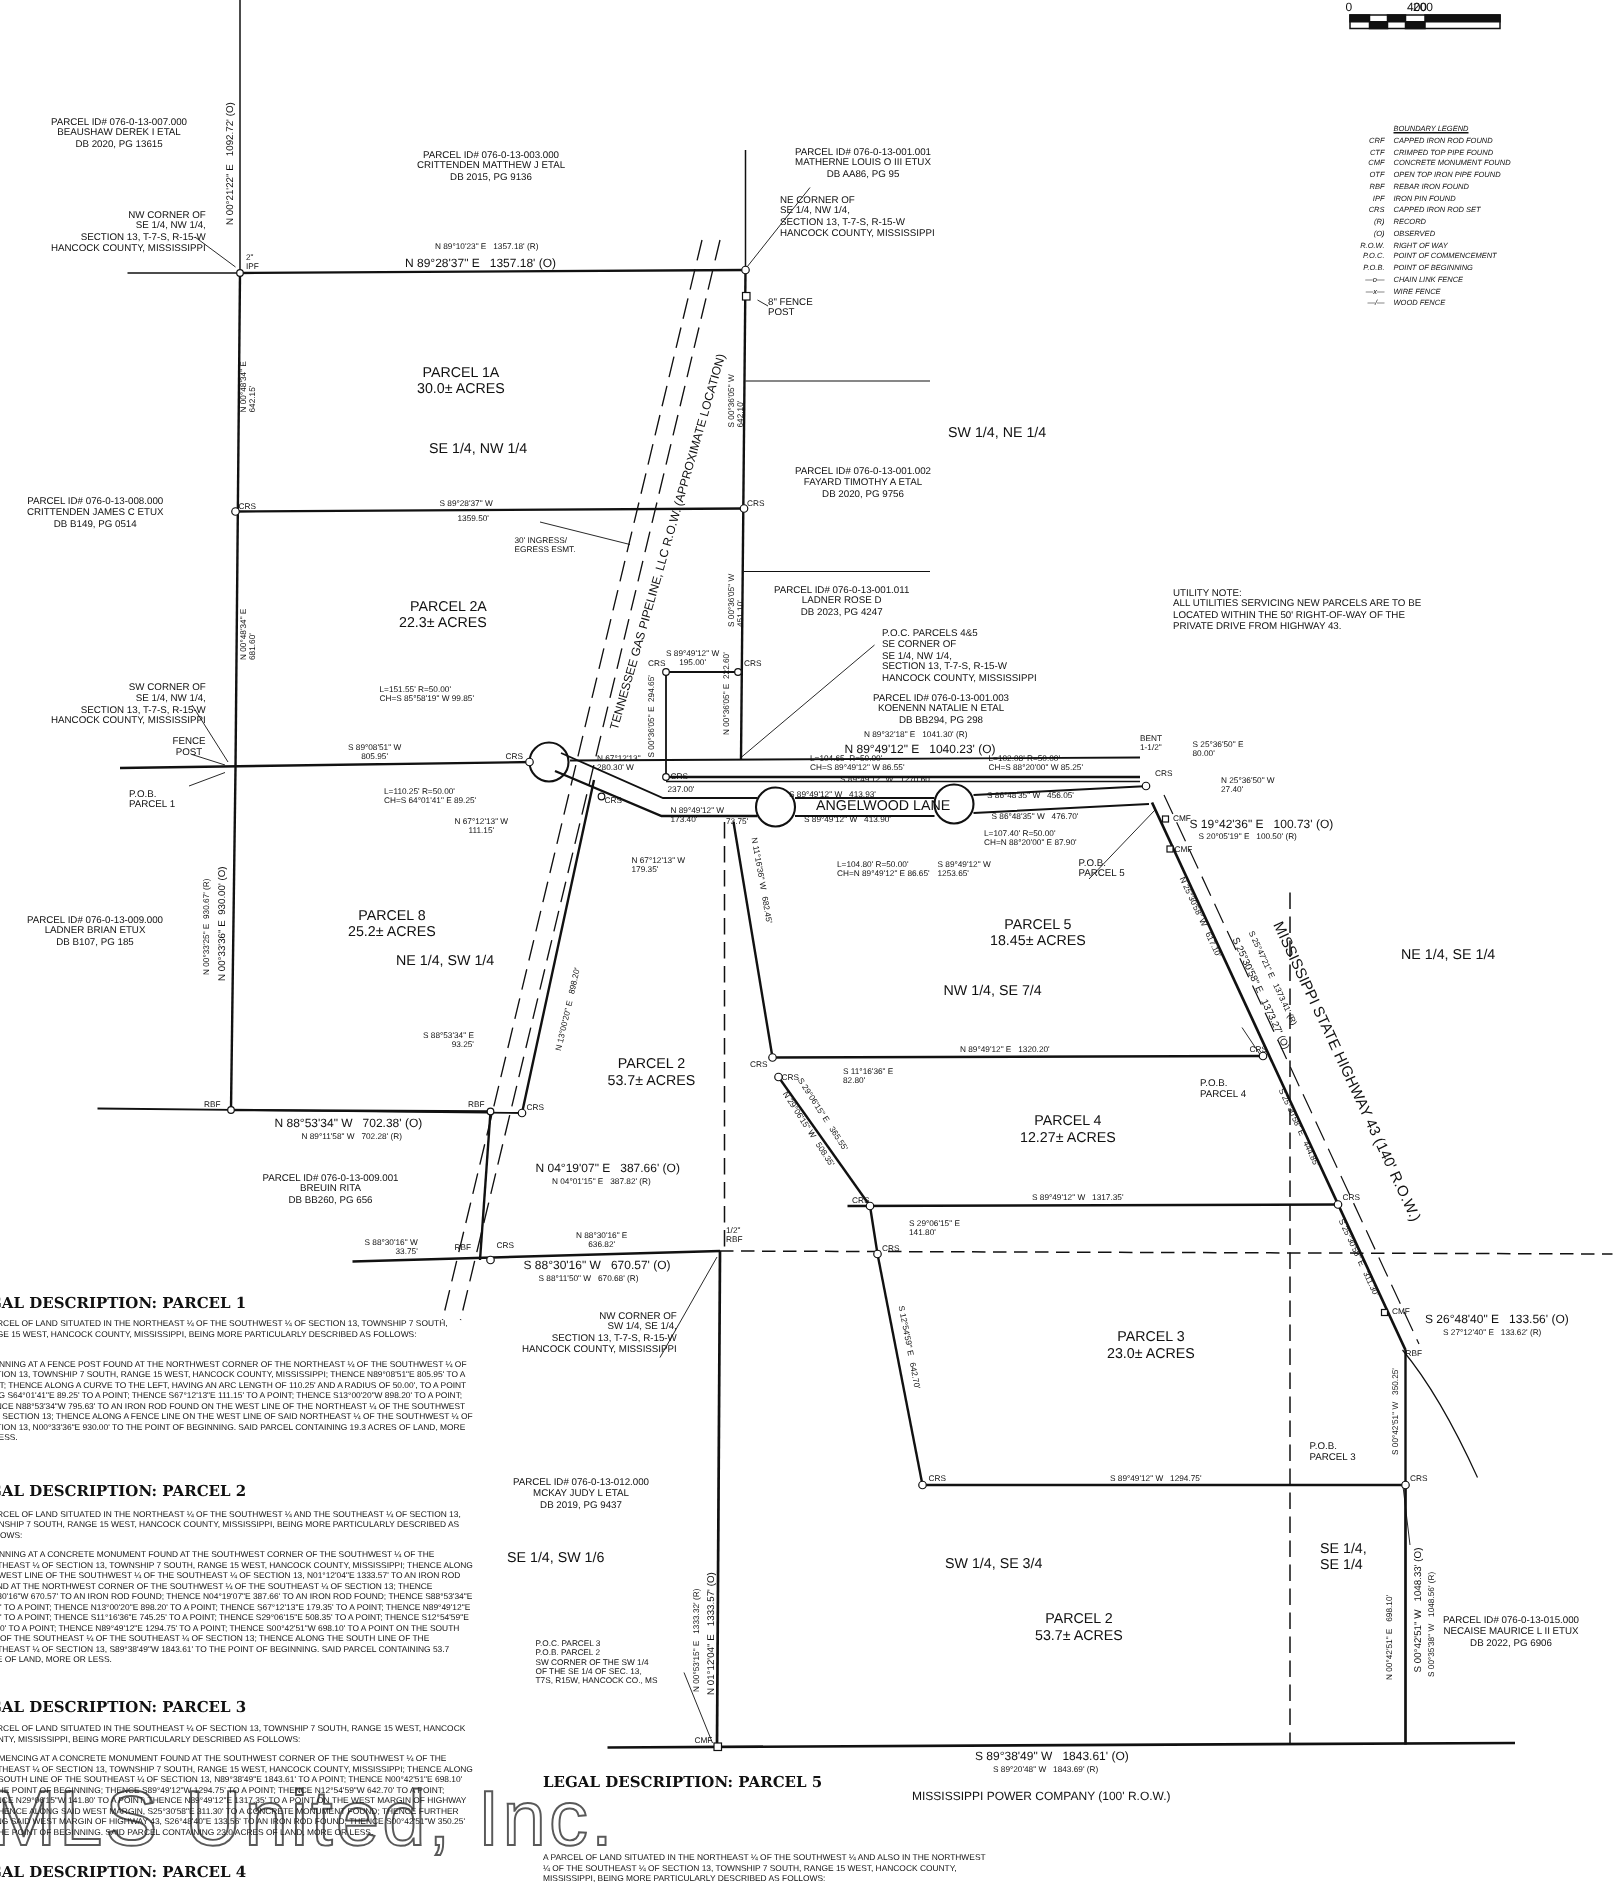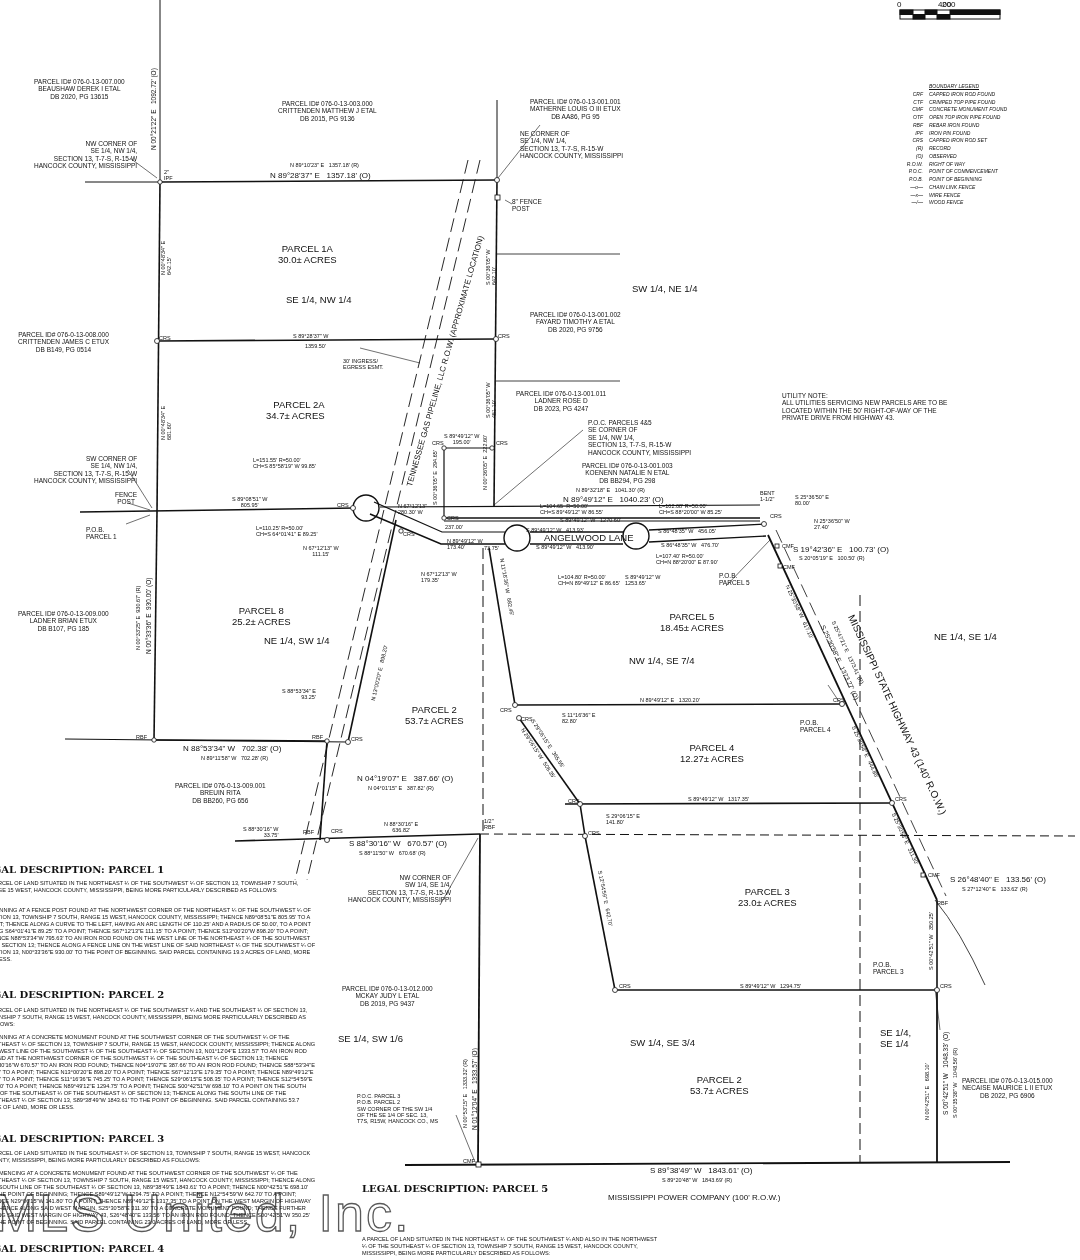--- a/index.html
+++ b/index.html
@@ -293,21 +293,21 @@
 <div class="t s" style="left:873px;top:961px;">P.O.B.
 PARCEL 3</div>
 <div class="t s" style="left:800px;top:719px;">P.O.B.
 PARCEL 4</div>
 <div class="t s" style="left:719px;top:572px;">P.O.B.
 PARCEL 5</div>
 <div class="t xs" style="left:760px;top:490px;">BENT
 1-1/2"</div>
 
 <div class="t l ctr" style="left:278px;top:244px;"><span>PARCEL 1A</span><br><span>30.0± ACRES</span></div>
-<div class="t l ctr" style="left:266px;top:400px;text-align:right;"><span>PARCEL 2A</span><br><span>34.7± ACRES</span></div>
+<div class="t l ctr" style="left:266px;top:400px;text-align:right;"><span>PARCEL 2A</span><br><span>22.3± ACRES</span></div>
 <div class="t l ctr" style="left:232px;top:606px;"><span>PARCEL 8</span><br><span>25.2± ACRES</span></div>
 <div class="t l ctr" style="left:405px;top:705px;"><span>PARCEL 2</span><br><span>53.7± ACRES</span></div>
 <div class="t l ctr" style="left:690px;top:1075px;"><span>PARCEL 2</span><br><span>53.7± ACRES</span></div>
 <div class="t l ctr" style="left:738px;top:887px;"><span>PARCEL 3</span><br><span>23.0± ACRES</span></div>
 <div class="t l ctr" style="left:680px;top:743px;"><span>PARCEL 4</span><br><span>12.27± ACRES</span></div>
 <div class="t l ctr" style="left:660px;top:612px;"><span>PARCEL 5</span><br><span>18.45± ACRES</span></div>
 
 <div class="t l" style="left:286px;top:295px;">SE 1/4, NW 1/4</div>
 <div class="t l" style="left:632px;top:284px;text-align:right;">SW 1/4, NE 1/4</div>
 <div class="t l" style="left:264px;top:636px;">NE 1/4, SW 1/4</div>

